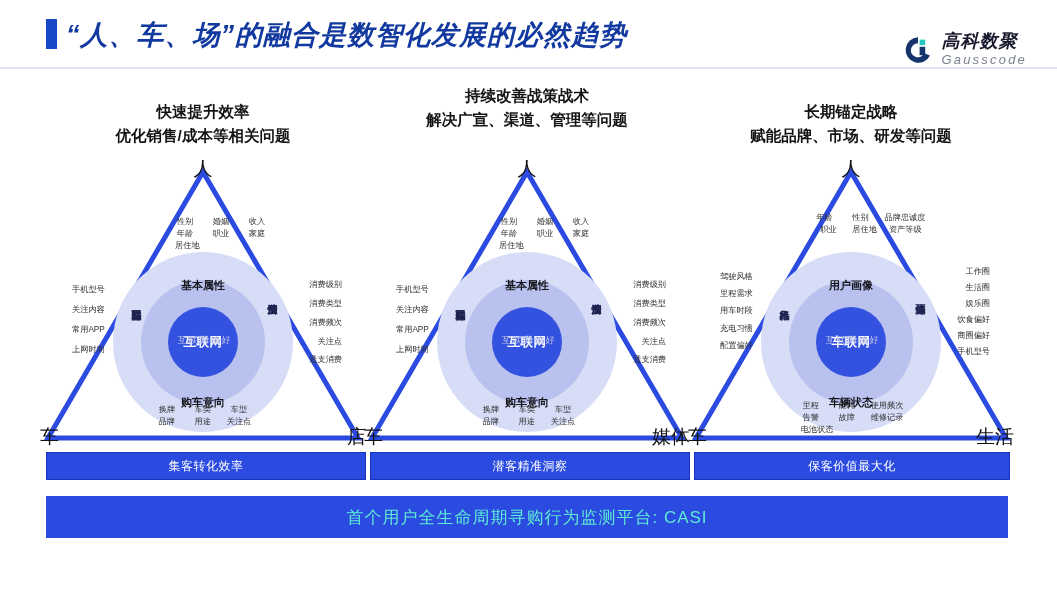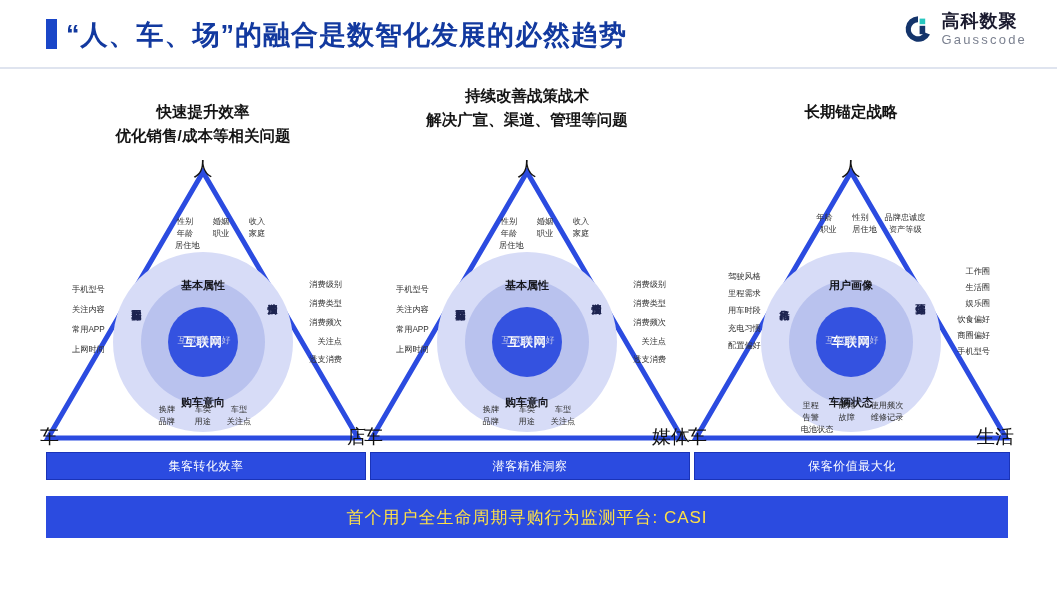--- a/index.html
+++ b/index.html
@@ -6,31 +6,31 @@
   body{
     width:1057px;height:589px;
     background:#ffffff;
     font-family:"Liberation Sans","DejaVu Sans",sans-serif;
     overflow:hidden;
     position:relative;
   }
   .slide{position:relative;width:1057px;height:589px;}
 
   
-  .header{position:absolute;left:0;top:0;width:1057px;height:80px;}
+  .header{position:absolute;left:0;top:0;width:1057px;height:80px;font-style:italic;}
   .hdr-bar{position:absolute;left:46px;top:19px;width:11px;height:30px;background:#1a46c8;}
   .hdr-title{
     position:absolute;left:66px;top:17px;
     font-size:27px;font-weight:bold;color:#12399f;
     letter-spacing:1px;white-space:nowrap;
   }
   .hdr-rule{position:absolute;left:0;top:67px;width:1057px;height:2px;background:#dfe4ef;}
 
   
-  .logo{position:absolute;right:30px;top:12px;display:flex;align-items:center;gap:7px;}
+  .logo{position:absolute;right:30px;top:32px;display:flex;align-items:flex-end;gap:7px;}
   .logo-mark{position:relative;width:32px;height:32px;flex:0 0 32px;}
   .logo-text{display:flex;flex-direction:column;line-height:1;}
   .logo-cn{font-size:18px;font-weight:bold;color:#1a1a2e;letter-spacing:1px;}
   .logo-en{font-size:13px;color:#7b8190;letter-spacing:2.2px;margin-top:3px;}
 
   
   .col-head{position:absolute;text-align:center;width:330px;
             font-size:15.5px;font-weight:bold;color:#141414;line-height:1.55;}
   .col-head .l1{display:block;}
   .col-head .l2{display:block;}
@@ -78,21 +78,21 @@
             line-height:2.45;text-align:left;}
   .sat-right{position:absolute;right:26px;top:116px;font-size:8.2px;color:#303030;
              line-height:2.3;text-align:right;}
   .sat-left div,.sat-right div{white-space:nowrap;}
 
   
   .res-bar{position:absolute;height:26px;background:#2b4be0;border:1px solid #1a33b8;
      color:#fff;font-size:12px;display:flex;align-items:center;justify-content:center;
      letter-spacing:.5px;}
   .footer-bar{position:absolute;left:46px;top:496px;width:962px;height:42px;
-     background:#2b4be0;color:#fde047;display:flex;align-items:center;justify-content:center;
+     background:#2b4be0;color:#5eead4;display:flex;align-items:center;justify-content:center;
      font-size:17px;letter-spacing:1px;}
 </style>
 </head>
 <body>
 
 <div class="slide">
 
   <div class="header">
     <div class="hdr-bar"></div>
     <div class="hdr-title">“人、车、场”的融合是数智化发展的必然趋势</div>
@@ -116,20 +116,21 @@
   <div class="col-head" style="left:38px;top:100px;">
     <span class="l1">快速提升效率</span>
     <span class="l2">优化销售/成本等相关问题</span>
   </div>
   <div class="col-head" style="left:362px;top:84px;">
     <span class="l1">持续改善战策战术</span>
     <span class="l2">解决广宣、渠道、管理等问题</span>
   </div>
   <div class="col-head" style="left:686px;top:100px;">
     <span class="l1">长期锚定战略</span>
+    <span class="l2">赋能品牌、市场、研发等问题</span>
   </div>
 
   <div class="tri-block" style="left:38px;">
     <svg class="tri-svg" width="330" height="290">
       <polygon points="165,12 320,278 10,278" fill="none" stroke="#2b4be0" stroke-width="5"></polygon>
     </svg>
     <div class="corner apex">人</div>
     <div class="corner bl">车</div>
     <div class="corner br">店</div>
 
@@ -289,21 +290,21 @@
         </div>
       <div class="row">
           <span>告警</span>
           <span>故障</span>
           <span>维修记录</span>
         </div>
       <div class="row" style="justify-content:flex-start;padding-left:2px;">
           <span>电池状态</span>
         </div>
     </div>
-    <div class="sat-left" style="top:108px;line-height:2.1;margin-left:8px;">
+    <div class="sat-left" style="top:108px;line-height:2.1;">
       <div>驾驶风格</div>
       <div>里程需求</div>
       <div>用车时段</div>
       <div>充电习惯</div>
       <div>配置偏好</div>
     </div>
     <div class="sat-right" style="top:104px;line-height:1.95;">
       <div>工作圈</div>
       <div>生活圈</div>
       <div>娱乐圈</div>

